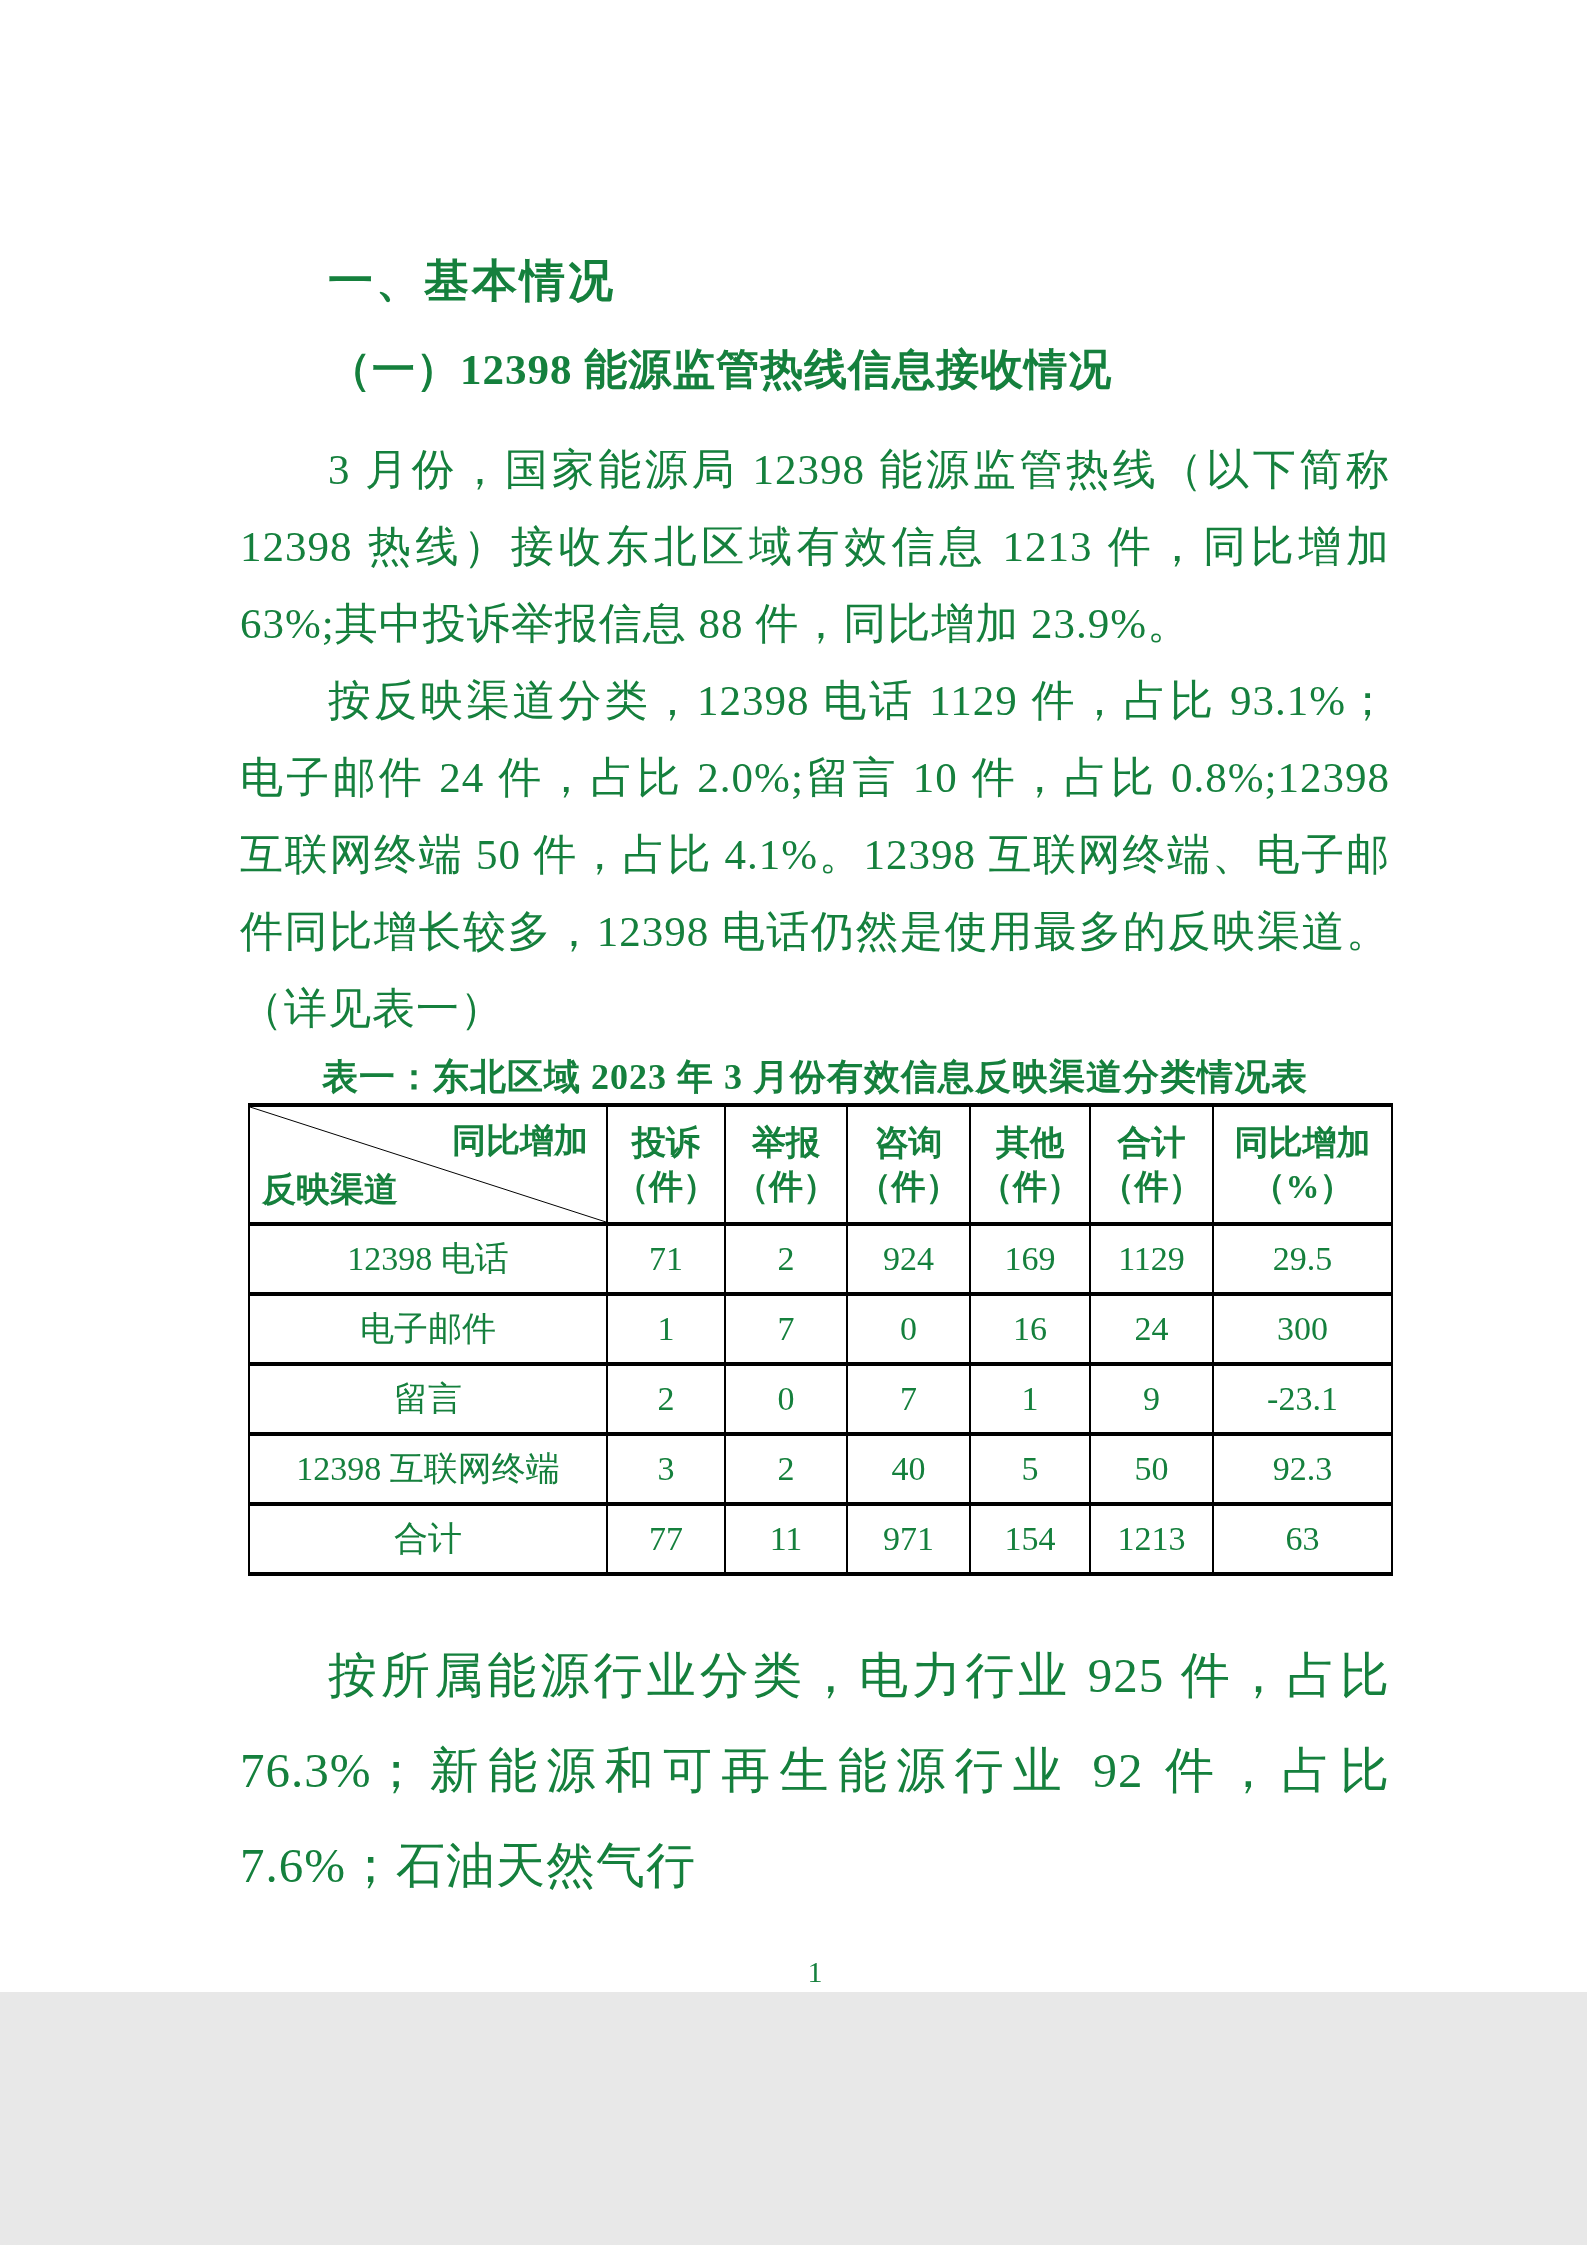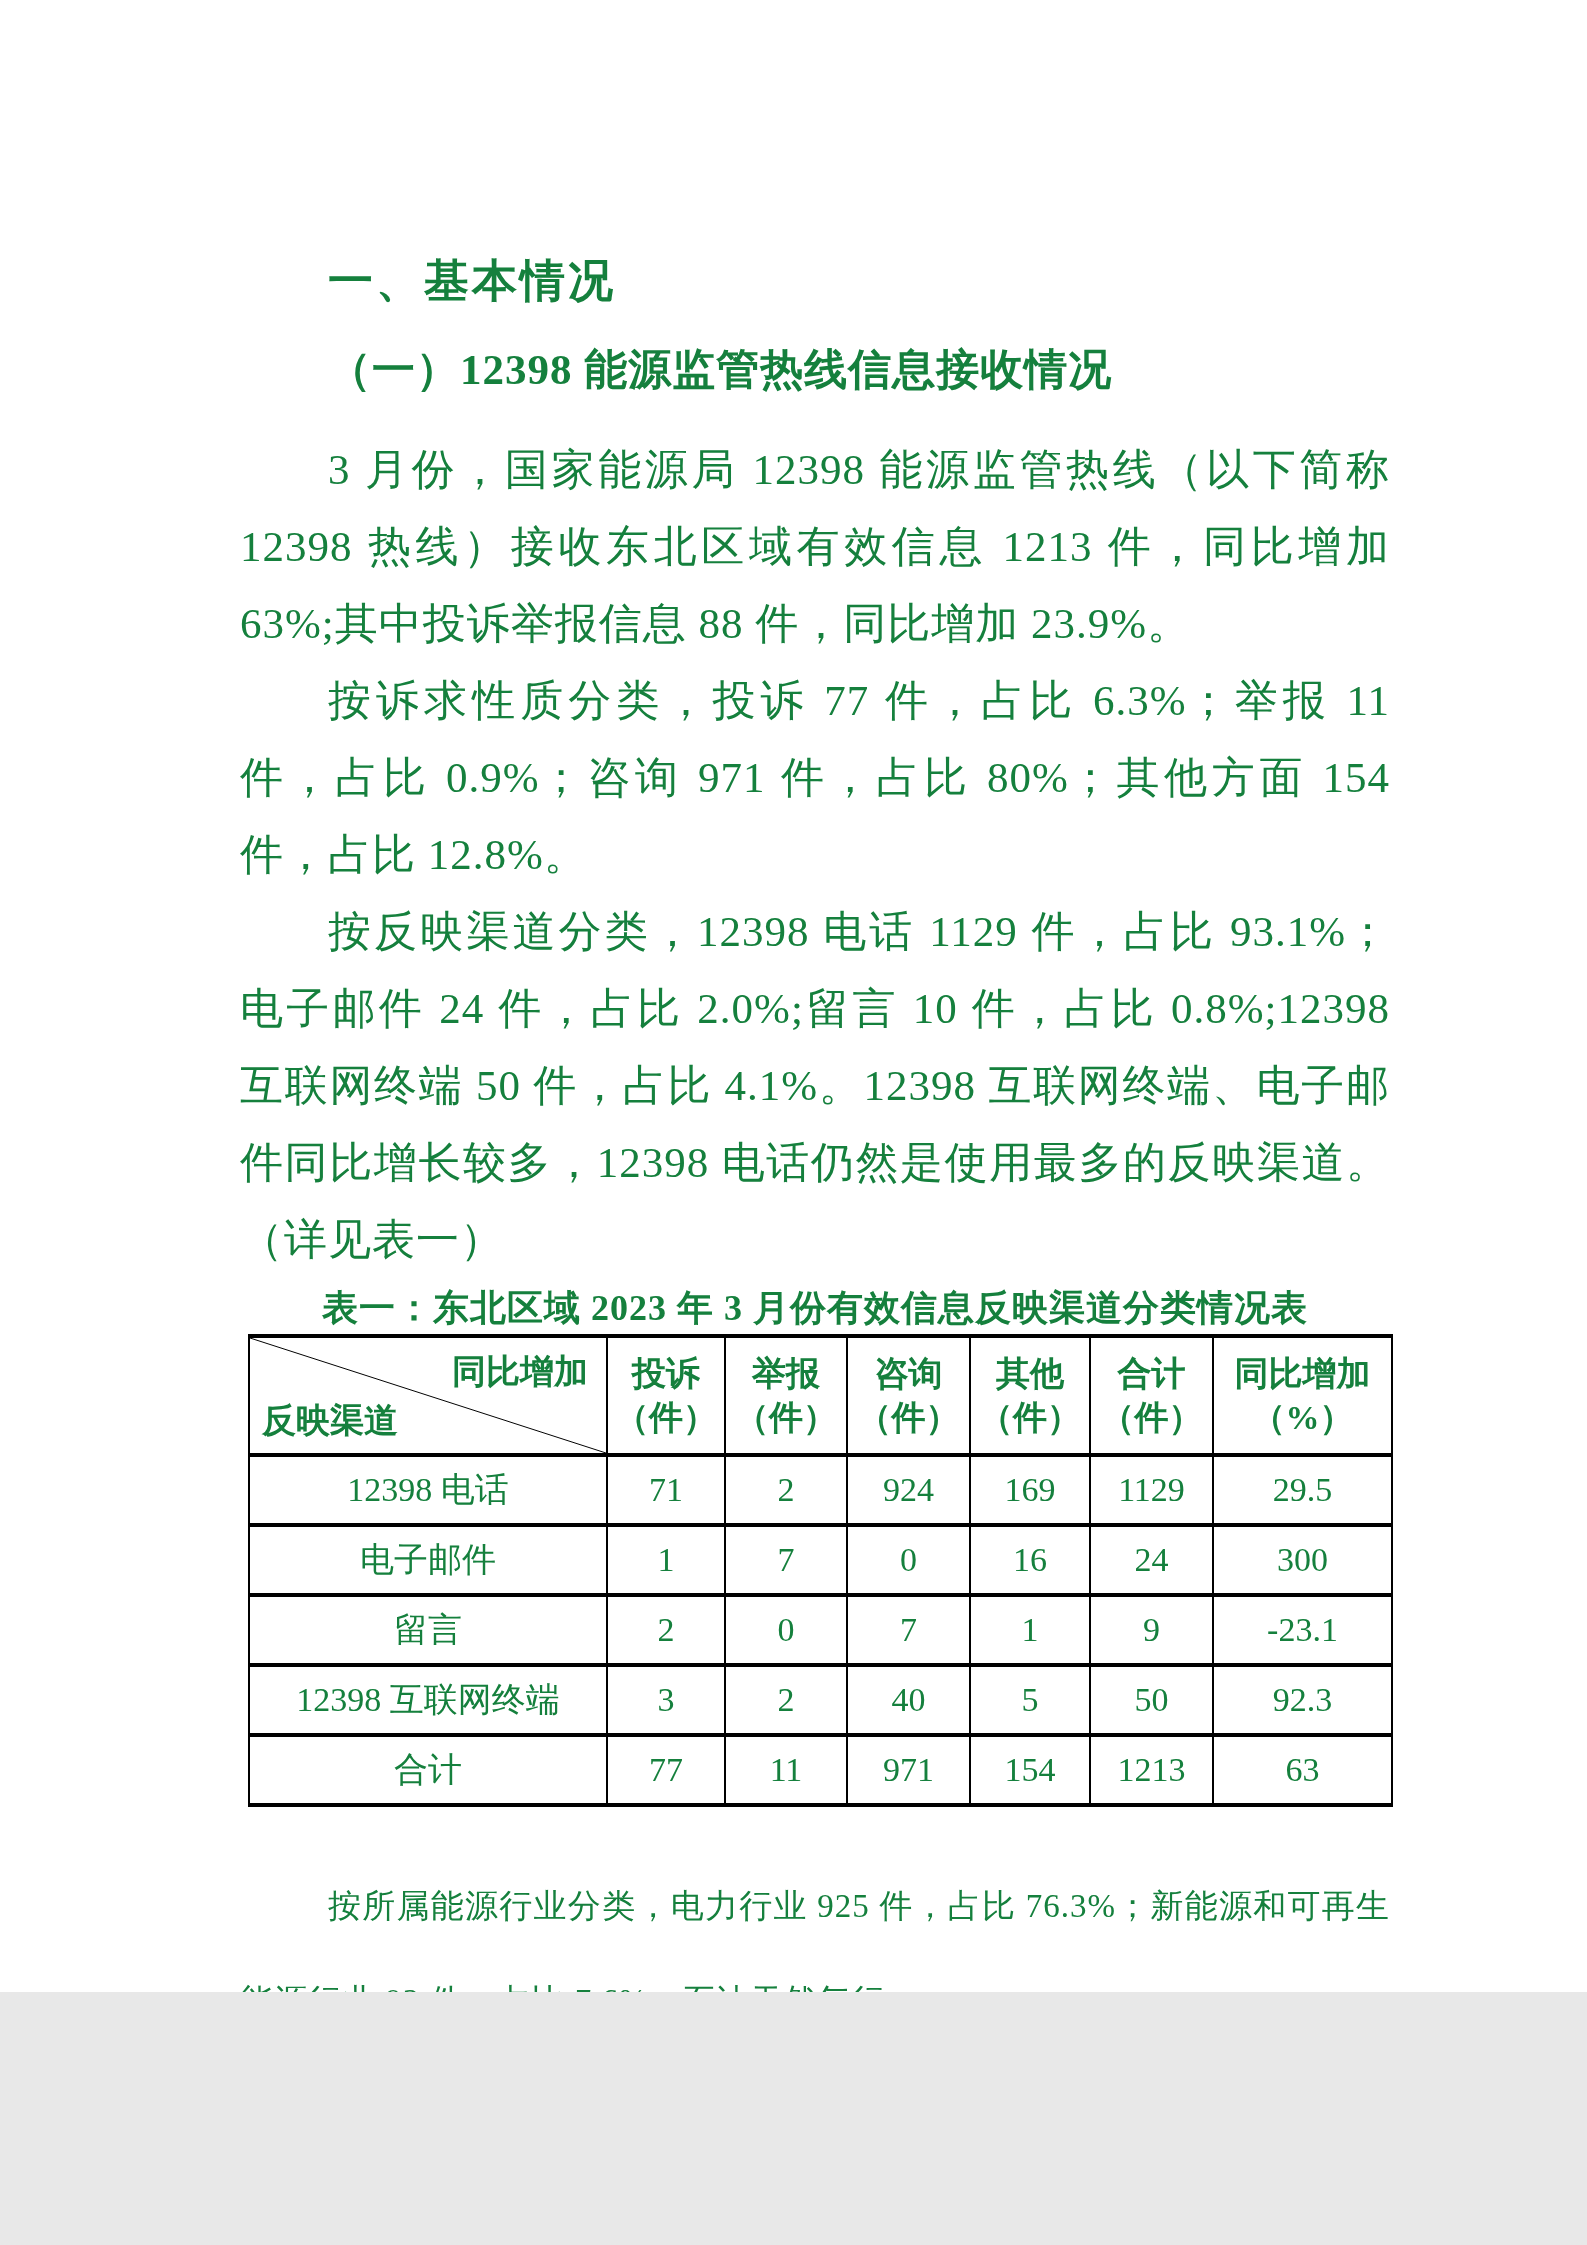--- a/index.html
+++ b/index.html
@@ -36,21 +36,21 @@
     margin: 0;
     font-size: 43px;
     line-height: 77px;
     text-align: justify;
     text-indent: 88px;
     letter-spacing: 1px;
   }
   .body-p.first { margin-top: 36px; }
   .closing-p {
     margin: 52px 0 0 0;
-    font-size: 33px;
+    font-size: 49px;
     line-height: 95px;
     text-align: justify;
     text-indent: 88px;
     letter-spacing: 1px;
   }
   .table-title {
     margin-top: 8px;
     font-size: 36px;
     line-height: 44px;
     font-weight: bold;
@@ -96,21 +96,20 @@
 </head>
 <body>
 
 <div class="page">
 
   <h1 class="h1">一、基本情况</h1>
 
   <h2 class="h2">（一）12398 能源监管热线信息接收情况</h2>
 
   <p class="body-p first">3 月份，国家能源局 12398 能源监管热线（以下简称 12398 热线）接收东北区域有效信息 1213 件，同比增加 63%;其中投诉举报信息 88 件，同比增加 23.9%。</p>
-  <p class="body-p">按诉求性质分类，投诉 77 件，占比 6.3%；举报 11 件，占比 0.9%；咨询 971 件，占比 80%；其他方面 154 件，占比 12.8%。</p>
   <p class="body-p">按反映渠道分类，12398 电话 1129 件，占比 93.1%；电子邮件 24 件，占比 2.0%;留言 10 件，占比 0.8%;12398 互联网终端 50 件，占比 4.1%。12398 互联网终端、电子邮件同比增长较多，12398 电话仍然是使用最多的反映渠道。（详见表一）</p>
 
   <div class="table-title">表一：东北区域 2023 年 3 月份有效信息反映渠道分类情况表</div>
 
   <table class="channel-table">
     <colgroup>
       <col style="width:358px">
       <col style="width:118px">
       <col style="width:122px">
       <col style="width:123px">

